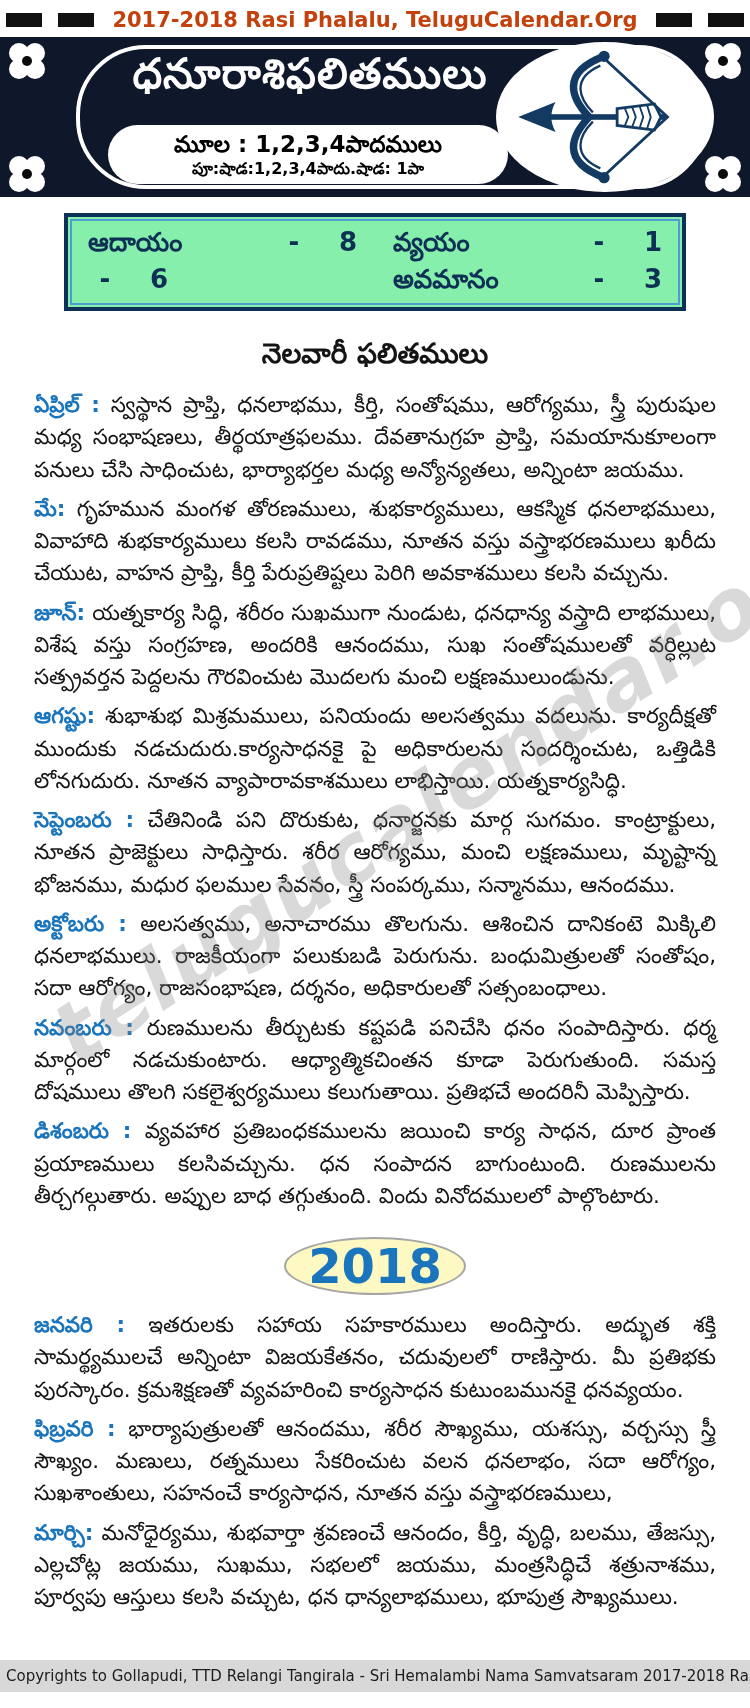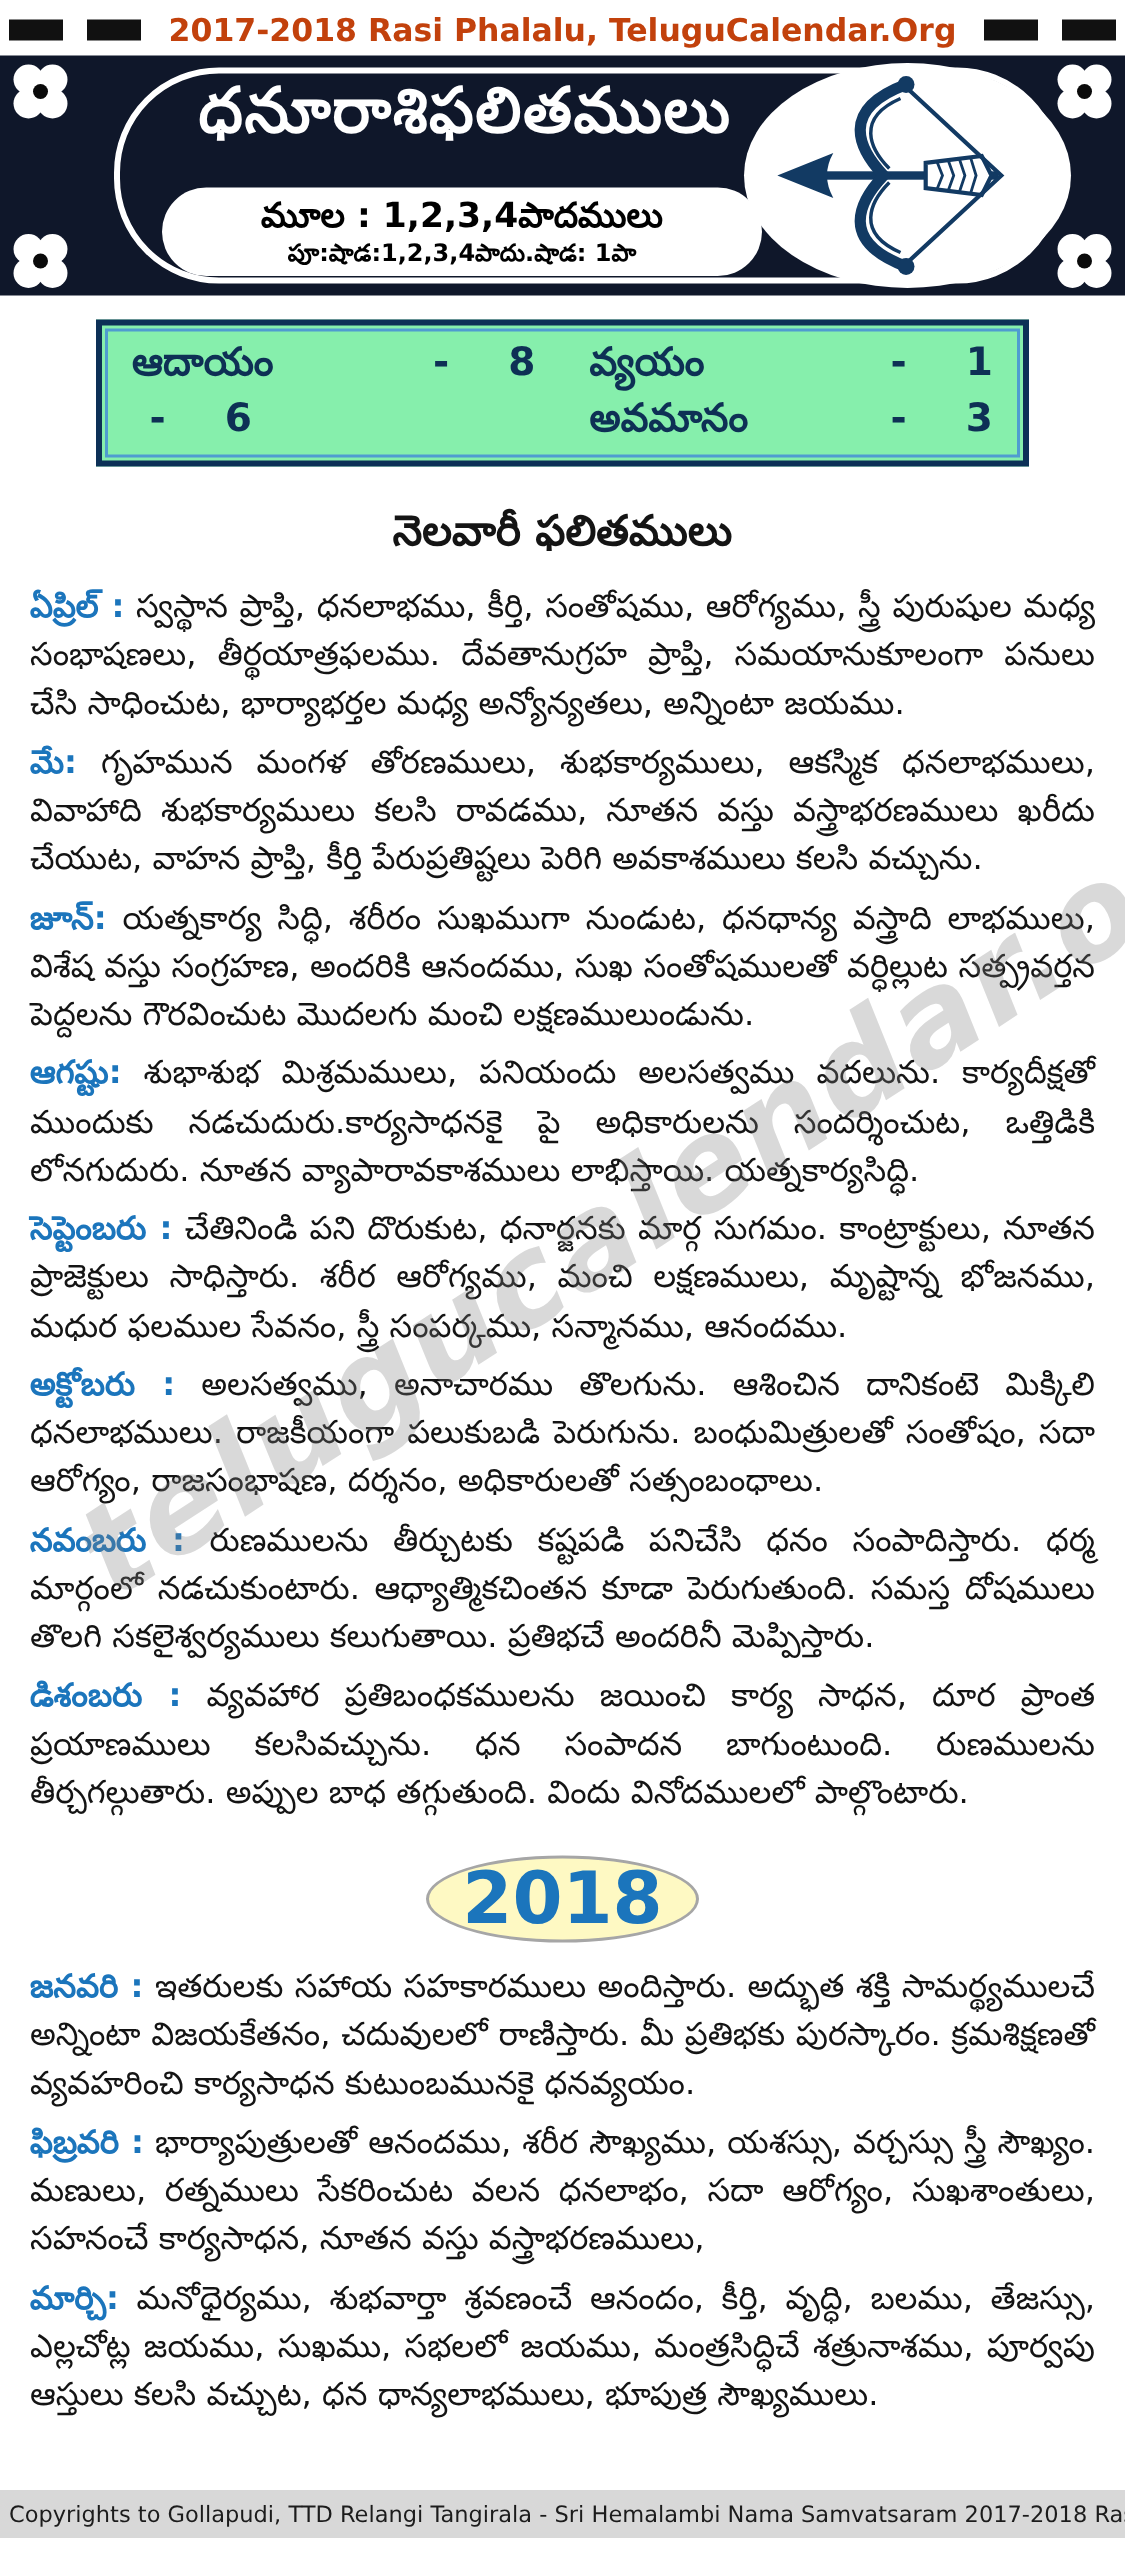--- a/index.html
+++ b/index.html
@@ -34,21 +34,21 @@
   .summary-inner { border: 2px solid #4f9cd0; padding: 3px 16px 5px; }
   .summary-row { display: flex; gap: 36px; font-weight: bold; color: #0e3055; font-size: 26px; line-height: 37px; }
   .s-cell { flex: 1; display: flex; align-items: baseline; }
   .s-label { flex: 1; }
   .s-sep { width: 34px; text-align: center; }
   .s-val { width: 46px; text-align: right; }
 
   
   .section-heading { text-align: center; font-size: 28px; font-weight: bold; color: #141414; margin: 26px 0 12px; }
   .content { padding: 0 20px; font-size: 21.5px; line-height: 1.5; text-align: justify; color: #141414; }
-  .content p.month-para { margin: 0 0 7px; }
+  .content p.month-para { margin: 0 14px 7px; }
   .month-label { color: #1b75bc; font-weight: bold; }
 
   .year-pill { width: 182px; height: 58px; margin: 18px auto 14px; background: #fef9c3; border: 2px solid #a6a6a6; border-radius: 50%; display: flex; align-items: center; justify-content: center; color: #1b75bc; font-size: 48px; font-weight: bold; }
 
   
   .watermark { position: absolute; top: 790px; left: 0; width: 750px; text-align: center; transform: rotate(-33deg); font-size: 84px; font-weight: bold; font-style: italic; color: rgba(128,128,128,0.30); pointer-events: none; letter-spacing: 2px; white-space: nowrap; }
 
   
   .footer { margin-top: auto; margin-bottom: 16px; background: #d8d8d8; padding: 7px 6px; font-size: 15px; color: #1c1c1c; text-align: center; white-space: nowrap; }
 </style>

